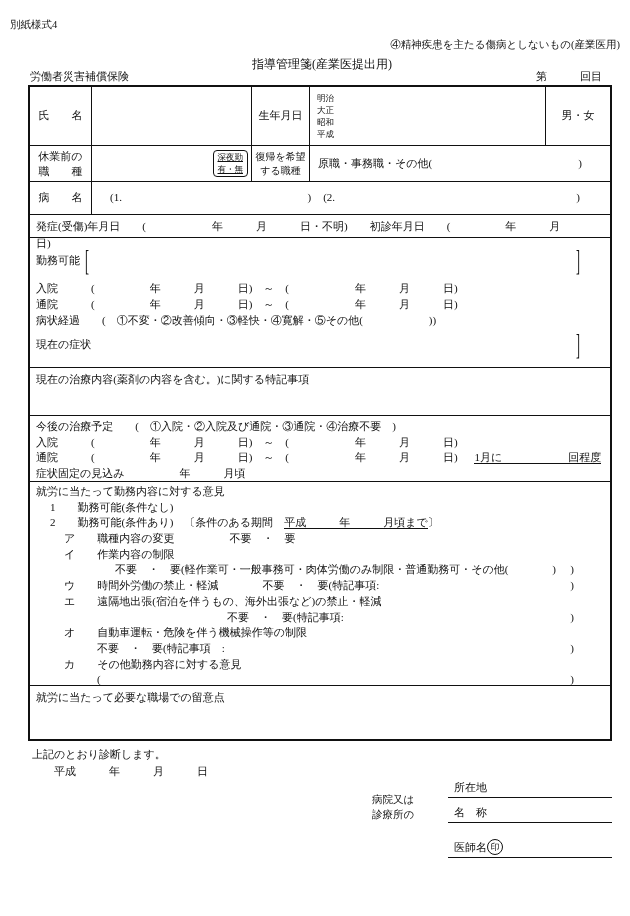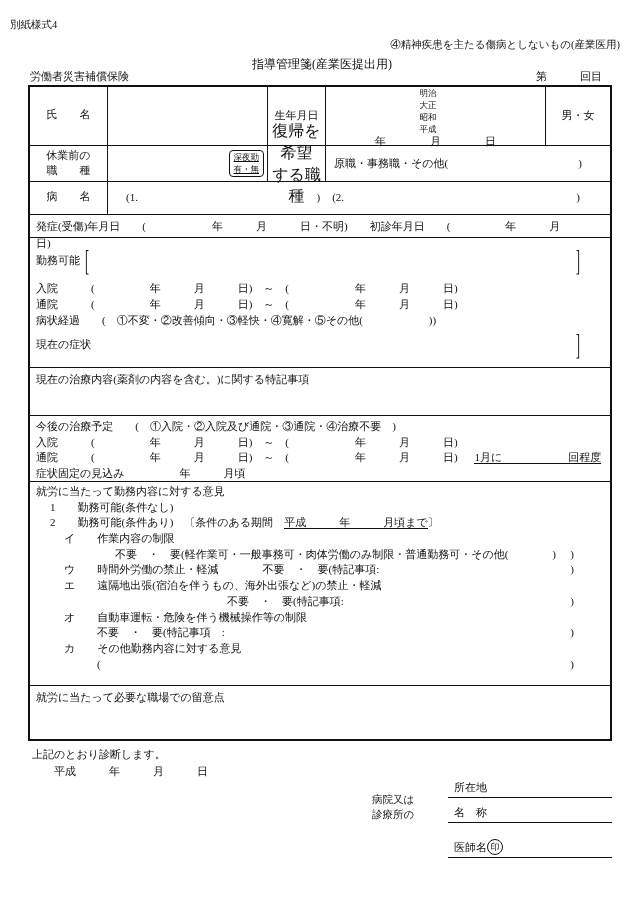--- a/index.html
+++ b/index.html
@@ -9,39 +9,39 @@
   .abs{position:absolute;}
   .fs10{font-size:10.5px;}
   .fs12{font-size:12px;}
 
   
   .form-table{position:absolute;top:85px;left:28px;width:584px;border:2px solid #111;background:#fff;}
   .trow{display:flex;border-bottom:1px solid #111;align-items:stretch;}
   .trow.last{border-bottom:none;}
   .cell{border-right:1px solid #111;display:flex;align-items:center;justify-content:center;text-align:center;flex-direction:column;}
   .cell.endc{border-right:none;}
-  .w-label{width:78px;font-family:Liberation Mono, monospace;}
+  .w-label{width:62px;}
   .w-blank{width:160px;}
   .w-birth{width:58px;}
   .w-gender{width:64px;}
   .h-r1{height:59px;}
   .h-r2{height:36px;}
   .h-r3{height:33px;}
   .h-onset{height:23px;}
   .h-sym{height:130px;}
   .h-treat{height:48px;}
   .h-future{height:66px;}
   .h-opinion{height:204px;}
   .h-notes{height:53px;}
 
-  .c-date{flex:1;flex-direction:column;justify-content:flex-start;}
+  .c-date{flex:1;flex-direction:row;justify-content:flex-start;}
   .eras{width:46px;padding-left:7px;font-size:8.5px;line-height:12px;text-align:left;}
   .units{flex:1;text-align:center;}
   .two-line{line-height:1.35;}
-  .small-lbl{font-size:16px;}
+  .small-lbl{font-size:10px;}
   .night-cell{flex-direction:row;justify-content:flex-end;align-items:center;}
   .night-box{border:1px solid #111;border-radius:4px;font-size:8.5px;line-height:1.3;
              padding:1px 4px;text-align:center;margin-right:3px;text-decoration:underline;}
   .options-cell{flex:1;flex-direction:row;justify-content:space-between;align-items:center;
                 padding:0 28px 0 8px;text-align:left;border-right:none;}
   .disease-cell{flex:1;flex-direction:row;align-items:center;padding:0 30px 0 18px;border-right:none;text-align:left;}
   .grow{flex:1 1 auto;}
   .grow13{flex:1.3 1 auto;}
   .gap12{width:12px;display:inline-block;}
 
@@ -89,21 +89,20 @@
       <div class="cell w-birth">
         <span>生年月日</span>
       </div>
       <div class="cell c-date">
         <div class="eras">
           <div>明治</div>
           <div>大正</div>
           <div>昭和</div>
           <div>平成</div>
         </div>
-        <div class="units">年　　　　月　　　　日</div>
       </div>
       <div class="cell w-gender endc">
         <span>男・女</span>
       </div>
     </div>
 
     <div class="trow h-r2">
       <div class="cell w-label two-line">
         <span>休業前の</span>
         <span>職　　種</span>
@@ -173,20 +172,21 @@
       </div>
       <div class="ln">症状固定の見込み　　　　　年　　　月頃</div>
     </div>
 
     <div class="trow h-opinion tblock" style="padding-top:2px;">
       <div class="ln">就労に当たって勤務内容に対する意見</div>
       <div class="ln ind1">1　　勤務可能(条件なし)</div>
       <div class="ln ind1">
         <span>2　　勤務可能(条件あり)　〔条件のある期間　</span><span class="uline">平成　　　年　　　月頃まで</span><span>〕</span>
       </div>
+      <div class="ln ind2">ア　　職種内容の変更　　　　　不要　・　要</div>
       <div class="ln ind2">イ　　作業内容の制限</div>
       <div class="ln ind-b2 flexln">
         <span>不要　・　要(軽作業可・一般事務可・肉体労働のみ制限・普通勤務可・その他(　　　　)</span>
         <span class="grow"></span>
         <span>)</span>
       </div>
       <div class="ln ind2 flexln">
         <span>ウ　　時間外労働の禁止・軽減　　　　不要　・　要(特記事項:</span>
         <span class="grow"></span>
         <span>)</span>

